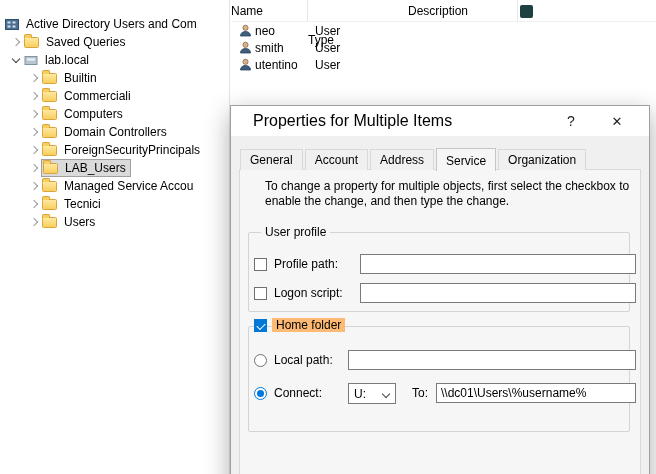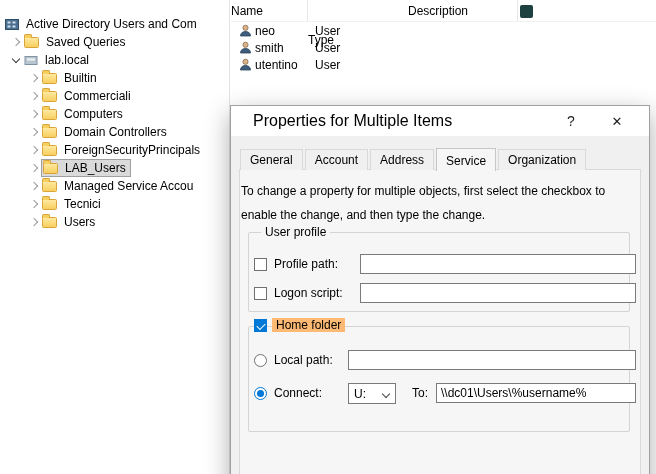--- a/index.html
+++ b/index.html
@@ -65,21 +65,21 @@
   .tab {
     padding:3px 9px 4px; border:1px solid #d9d9d9; border-bottom:none;
     background:#f0f0f0; margin-right:2px; height:21px;
   }
   .tab.active { background:#f6f6f6; border-color:#c6c6c6; height:23px; padding-top:5px; margin-bottom:-1px; }
 
   .tab-page {
     position:absolute; left:8px; right:8px; top:63px; height:316px;
     background:#f6f6f6; border:1px solid #d9d9d9;
   }
-  .desc { position:absolute; left:1px; top:9px; width:392px; line-height:24px; }
+  .desc { position:absolute; left:25px; top:9px; width:392px; line-height:15px; }
 
   .groupbox { position:absolute; border:1px solid #d4d4d4; border-radius:2px; }
   .group-label { position:absolute; top:-8px; left:12px; background:#f6f6f6; padding:0 4px; }
 
   .fieldrow { position:absolute; left:0; right:0; height:21px; }
   .checkbox {
     position:absolute; width:13px; height:13px; top:4px;
     background:#fff; border:1px solid #707070;
   }
   .checkbox.checked { background:#0078d7; border-color:#0078d7; }

